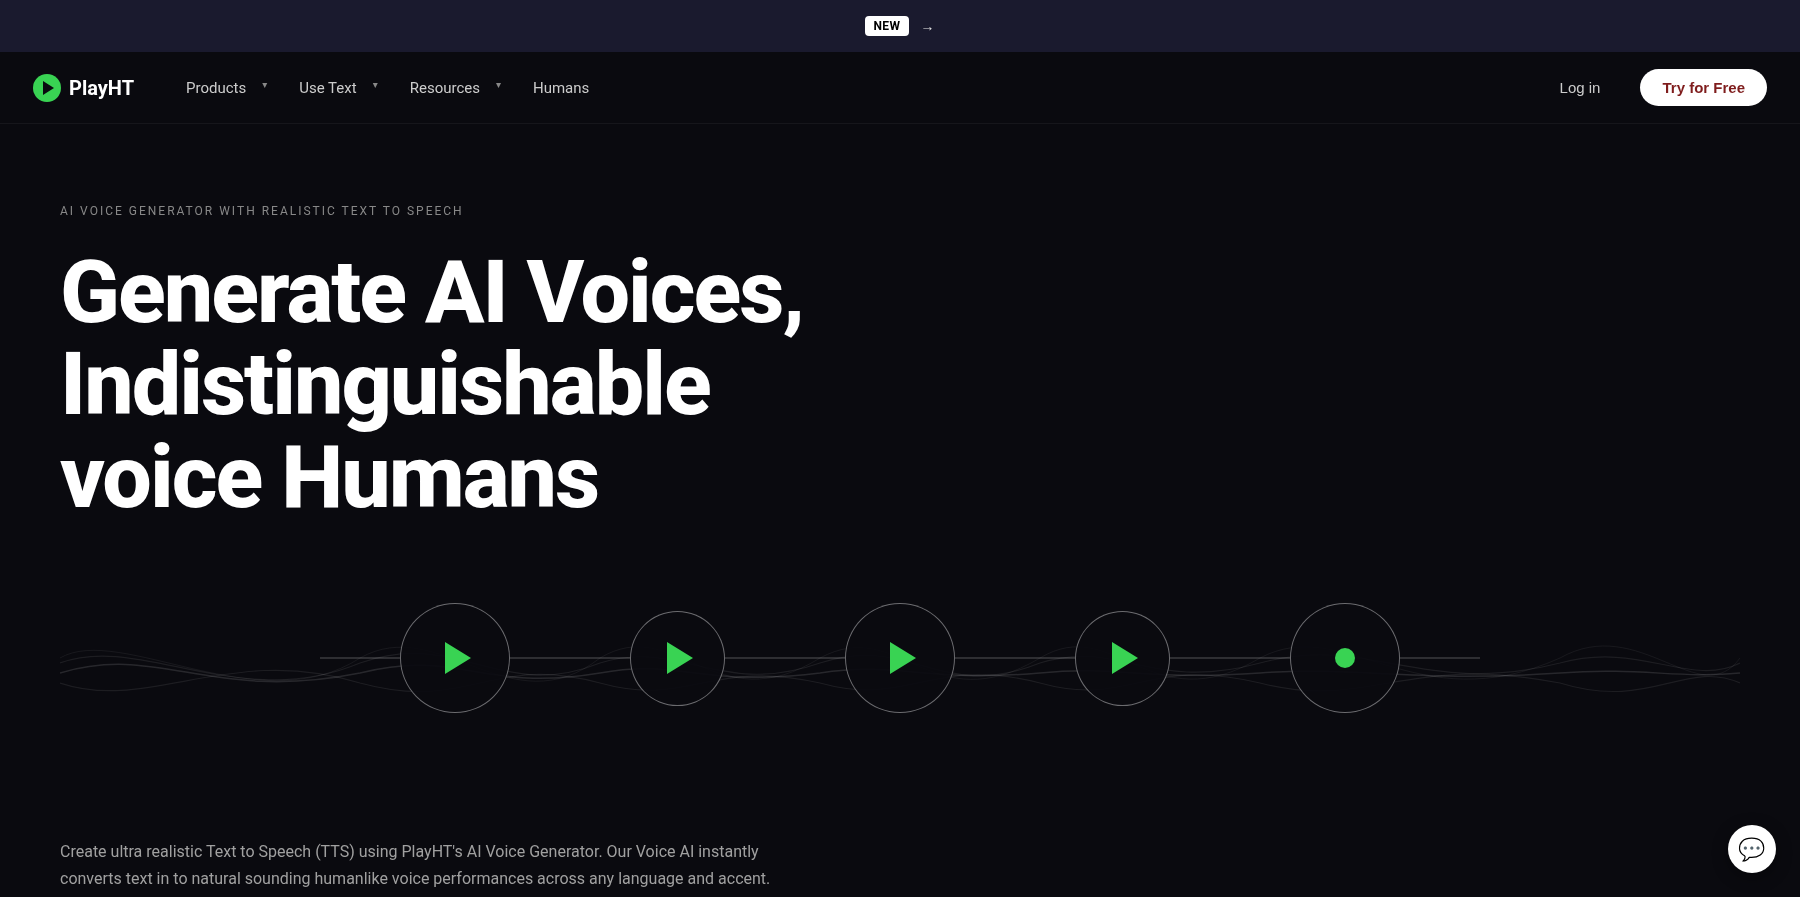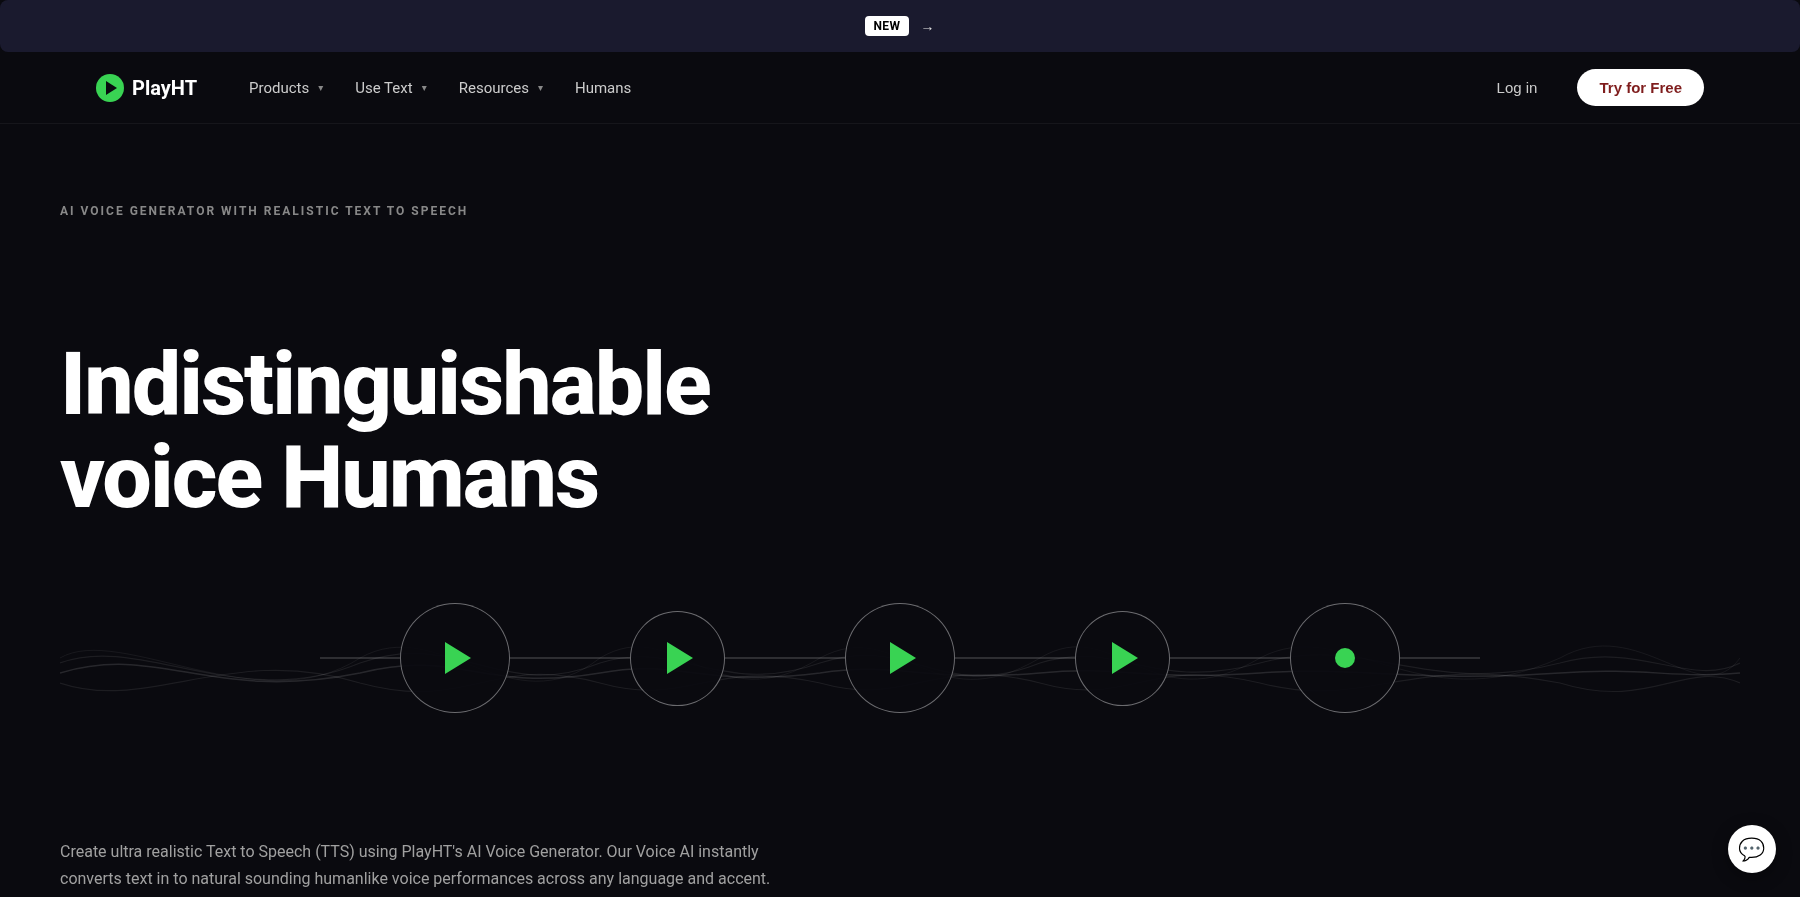--- a/index.html
+++ b/index.html
@@ -17,21 +17,20 @@
       background-color: #1a1a2e;
       text-align: center;
       padding: 10px 20px;
       font-size: 14px;
       color: #cccccc;
       display: flex;
       align-items: center;
       justify-content: center;
       gap: 12px;
       height: 52px;
-      border-radius: 8px;
     }
 
     .new-badge {
       background: #ffffff;
       color: #000000;
       font-weight: 700;
       font-size: 12px;
       padding: 3px 8px;
       border-radius: 4px;
       letter-spacing: 0.5px;
@@ -44,21 +43,21 @@
 
     .banner-arrow {
       color: #e0e0e0;
     }
 
     
     .navbar {
       display: flex;
       align-items: center;
       justify-content: space-between;
-      padding: 0 96px;
+      padding: 0 33px;
       height: 72px;
       background-color: #0a0a0f;
       border-bottom: 1px solid rgba(255,255,255,0.05);
     }
 
     .nav-left {
       display: flex;
       align-items: center;
       gap: 40px;
     }
@@ -97,22 +96,21 @@
     }
 
     .nav-links {
       display: flex;
       align-items: center;
       gap: 8px;
     }
 
     .nav-item {
       display: flex;
-      align-items: center;
-      gap: 9px;
+      gap: 16px;
       padding: 8px 12px;
       color: #cccccc;
       font-size: 15px;
       cursor: pointer;
       border-radius: 6px;
       transition: color 0.2s;
       text-decoration: none;
     }
 
     .nav-chevron {
@@ -150,21 +148,21 @@
     
     .hero {
       padding: 80px 60px 60px;
       position: relative;
       min-height: 660px;
       overflow: hidden;
     }
 
     .hero-label {
       font-size: 12px;
-      font-weight: 700;
+      font-weight: 400;
       letter-spacing: 2px;
       color: #888888;
       text-transform: uppercase;
       margin-bottom: 28px;
     }
 
     .hero-title {
       font-size: 88px;
       font-weight: 800;
       line-height: 1.05;
@@ -327,21 +325,21 @@
   <div class="nav-right">
     <button class="login-btn">Log in</button>
     <button class="try-free-btn">Try for Free</button>
   </div>
 </nav>
 
 <section class="hero">
   <p class="hero-label">AI VOICE GENERATOR WITH REALISTIC TEXT TO SPEECH</p>
 
   <h1 class="hero-title">
-    <br>
+    <span>Generate AI Voices,</span><br>
     <span>Indistinguishable voice Humans</span>
   </h1>
 
   <div class="audio-section">
 
     <svg class="wave-svg" viewBox="0 0 1680 180" preserveAspectRatio="none" xmlns="http://www.w3.org/2000/svg">
 
       <path d="M0,90 C100,60 150,120 300,90 C400,65 420,110 540,90 C620,75 640,105 760,90 C840,78 860,100 980,90 C1060,82 1080,98 1200,90 C1300,83 1350,100 1500,90 C1580,84 1620,96 1680,90" stroke="rgba(255,255,255,0.12)" stroke-width="1.5" fill="none"></path>
       <path d="M0,80 C80,50 180,130 300,80 C400,45 440,120 540,80 C620,55 660,115 760,80 C850,50 880,120 980,80 C1060,55 1090,110 1200,80 C1310,50 1360,115 1500,80 C1580,58 1630,105 1680,80" stroke="rgba(255,255,255,0.08)" stroke-width="1.2" fill="none"></path>
       <path d="M0,100 C90,130 170,60 300,100 C410,130 430,70 540,100 C630,125 650,75 760,100 C850,125 870,72 980,100 C1070,125 1085,73 1200,100 C1310,128 1345,70 1500,100 C1590,128 1625,76 1680,100" stroke="rgba(255,255,255,0.08)" stroke-width="1.2" fill="none"></path>

